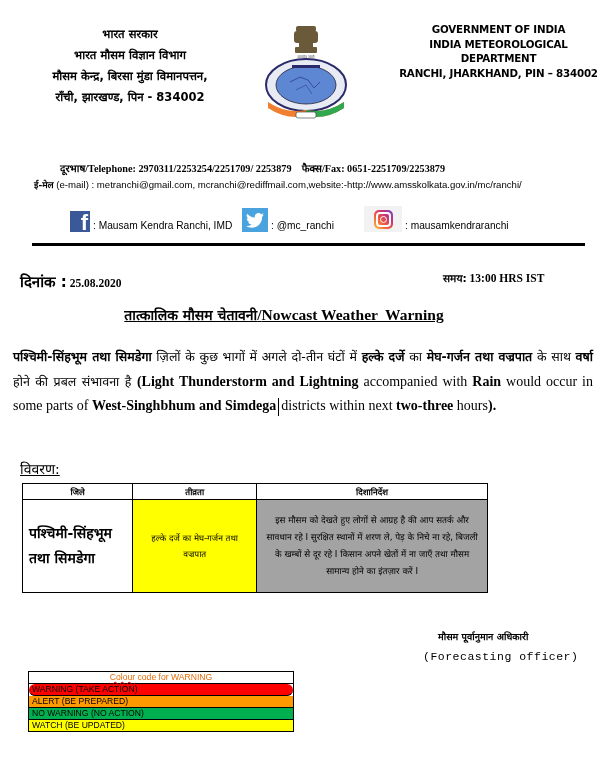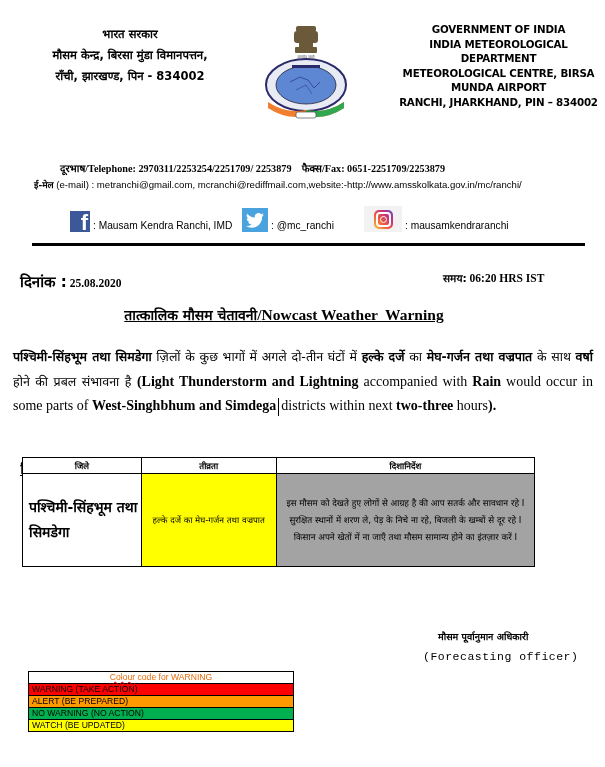--- a/index.html
+++ b/index.html
@@ -31,21 +31,21 @@
   .title { left: 0; top: 305px; width: 568px; text-align: center; font-size: 15.5px; font-weight: bold; text-decoration: underline; }
   .title .hi { font-family: "DejaVu Sans", sans-serif; font-size: 14px; }
 
   .para { left: 13px; top: 345px; width: 580px; font-size: 14px; line-height: 24.5px; text-align: justify; font-family: "Liberation Serif", serif; }
   .para .hi { font-family: "DejaVu Sans", sans-serif; font-size: 12.5px; }
   .para b { font-weight: bold; }
   .para .bar { display: inline-block; width: 1px; height: 18px; background: #000; vertical-align: middle; margin: 0 2px; }
 
   .vivaran { left: 20px; top: 459px; font-family: "DejaVu Sans", sans-serif; font-size: 14px; text-decoration: underline; }
 
-  table.tbl { position: absolute; left: 22px; top: 457px; width: 513px; border-collapse: collapse; }
+  table.tbl { position: absolute; left: 22px; top: 483px; width: 466px; border-collapse: collapse; }
   table.tbl th, table.tbl td { border: 1px solid #000; padding: 0; text-align: center; vertical-align: middle; }
   table.tbl th { height: 15px; font-family: "DejaVu Sans", sans-serif; font-size: 8.5px; font-weight: bold; background: #fff; }
   table.tbl td { height: 92px; }
   td.district { text-align: left !important; padding-left: 6px !important; font-family: "DejaVu Sans", sans-serif; font-weight: bold; font-size: 14px; line-height: 25px; background: #fff; }
   td.intensity { background: #ffff00; font-family: "DejaVu Sans", sans-serif; font-size: 8.5px; line-height: 16px; padding: 0 10px !important; }
   td.guide { background: #a3a3a3; font-family: "DejaVu Sans", sans-serif; font-size: 8.7px; line-height: 17px; padding: 0 6px !important; }
 
   .officer-hi { left: 438px; top: 630px; font-family: "DejaVu Sans", sans-serif; font-size: 9.5px; font-weight: bold; }
   .officer-en { left: 423px; top: 650px; font-family: "Liberation Mono", monospace; font-size: 11.5px; letter-spacing: 0.5px; }
 
@@ -53,20 +53,21 @@
   .legend .lhead { height: 11px; line-height: 11px; text-align: center; color: #e46c0a; border-bottom: 1px solid #000; }
   .legend .lhead .ul { text-decoration: underline wavy #d00000; }
   .legend .lrow { height: 11px; line-height: 11px; padding-left: 3px; border-bottom: 1px solid #000; color: #000; }
   .legend .lrow:last-child { border-bottom: none; }
 </style>
 </head>
 <body>
 
 <div class="abs hdr-left">
   <div>भारत सरकार</div>
+  <div>भारत मौसम विज्ञान विभाग</div>
   <div>मौसम केन्द्र, बिरसा मुंडा विमानपत्तन,</div>
   <div>राँची,  झारखण्ड, पिन - 834002</div>
 </div>
 
 <div class="abs logo">
   <svg width="100" height="102" viewBox="0 0 100 102">
 
     <g fill="#6b5a3a">
       <rect x="40" y="4" width="20" height="6" rx="2"></rect>
       <rect x="38" y="9" width="24" height="12" rx="3"></rect>
@@ -83,21 +84,20 @@
 
     <path d="M12 80 Q30 92 50 88 Q70 92 88 80 L88 86 Q70 98 50 94 Q30 98 12 86 Z" fill="#f08030"></path>
     <path d="M50 88 Q70 92 88 80 L88 86 Q70 98 50 94 Z" fill="#2fa84f"></path>
     <rect x="40" y="90" width="20" height="6" rx="2" fill="#fff" stroke="#333" stroke-width="0.6"></rect>
   </svg>
 </div>
 
 <div class="abs hdr-right">
   <div>GOVERNMENT OF INDIA</div>
   <div>INDIA METEOROLOGICAL DEPARTMENT</div>
-  <div>METEOROLOGICAL CENTRE, BIRSA MUNDA AIRPORT</div>
   <div>RANCHI, JHARKHAND, PIN – 834002</div>
 </div>
 
 <div class="abs contact1">
   <span>दूरभाष/Telephone:</span>
   <span>2970311/2253254/2251709/ 2253879</span>
   &nbsp;&nbsp;
   <span>फैक्स/Fax:</span>
   <span>0651-2251709/2253879</span>
 </div>
@@ -128,21 +128,21 @@
 </div>
 
 <div class="abs rule"></div>
 
 <div class="abs date">
   <span style="font-family:'DejaVu Sans',sans-serif;font-size:15px;">दिनांक :</span>
   <span>25.08.2020</span>
 </div>
 <div class="abs time">
   <span style="font-family:'DejaVu Sans',sans-serif;font-size:10.5px;">समय:</span>
-  <span>06:20 HRS IST</span>
+  <span>13:00 HRS IST</span>
 </div>
 
 <div class="abs title">
   <span class="hi">तात्कालिक मौसम चेतावनी</span><span>/</span><span style="white-space:pre;">Nowcast Weather  Warning</span>
 </div>
 
 <div class="abs para">
   <b class="hi">पश्चिमी-सिंहभूम तथा सिमडेगा</b><span class="hi"> ज़िलों  के कुछ भागों में अगले दो-तीन घंटों में </span><b class="hi">हल्के दर्जे</b><span class="hi"> का </span><b class="hi">मेघ-गर्जन तथा वज्रपात</b><span class="hi"> के साथ </span><b class="hi">वर्षा</b><span class="hi"> होने की प्रबल संभावना है </span><b>(</b><b>Light Thunderstorm and Lightning</b><span> accompanied with </span><b>Rain</b><span> would occur in some parts of </span><b>West-Singhbhum and Simdega</b><span class="bar"></span><span>districts within next </span><b>two-three</b><span> hours</span><b>).</b>
 </div>
 
@@ -170,17 +170,17 @@
   </tbody>
 </table>
 
 <div class="abs officer-hi">मौसम पूर्वानुमान अधिकारी</div>
 <div class="abs officer-en">(Forecasting officer)</div>
 
 <div class="abs legend">
   <div class="lhead">
     <span class="ul">Colour</span><span style="white-space:pre;"> code for WARNING</span>
   </div>
-  <div class="lrow" style="background:#ff0000;">WARNING (TAKE ACTION)</div>
+  <div class="lrow" style="background:#ff0000;border-radius:6px;">WARNING (TAKE ACTION)</div>
   <div class="lrow" style="background:#ff9900;">ALERT (BE PREPARED)</div>
   <div class="lrow" style="background:#00b050;">NO WARNING (NO ACTION)</div>
   <div class="lrow" style="background:#ffff00;">WATCH (BE UPDATED)</div>
 </div>
 
 </body></html>

